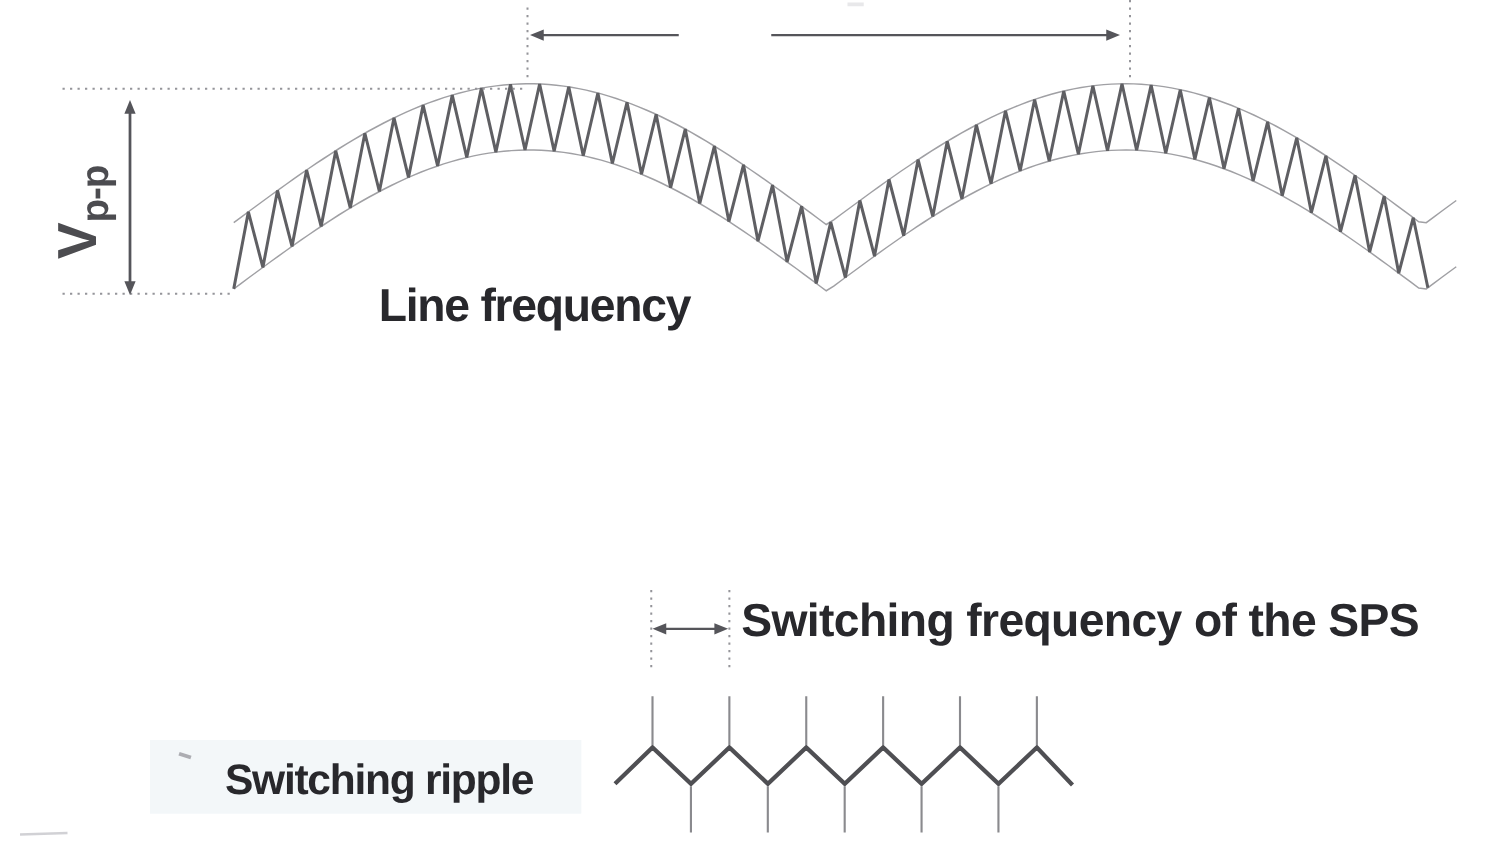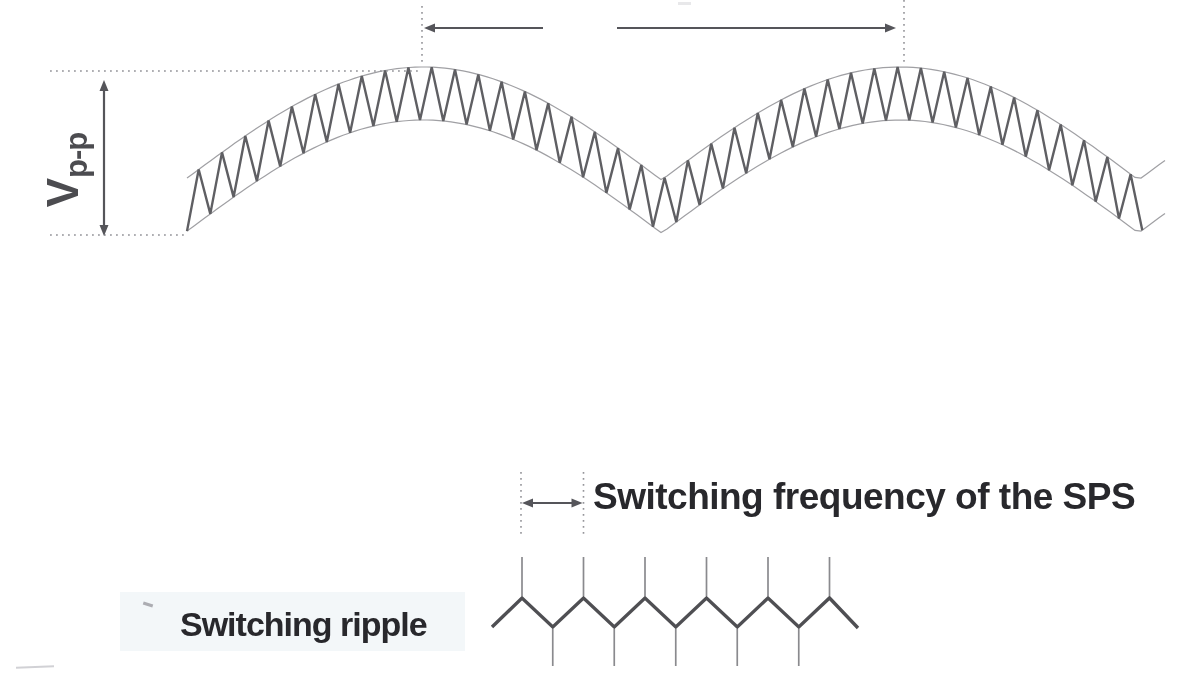--- a/index.html
+++ b/index.html
@@ -67,20 +67,21 @@
       <line x1="583.5" y1="472" x2="583.5" y2="537" stroke="#95959a" stroke-width="1.6" fill="none" stroke-dasharray="1.8 4.2"></line>
       <line x1="531" y1="503" x2="573.5" y2="503" stroke="#55555a" stroke-width="1.8" fill="none"></line>
       <polygon points="522,503 533,498.5 533,507.5" fill="#55555a"></polygon>
       <polygon points="582.5,503 571.5,498.5 571.5,507.5" fill="#55555a"></polygon>
     </svg>
 
   <div class="vpp">
     <span>V</span><span class="sub">p-p</span>
   </div>
 
+  <div class="lbl lbl-line-freq">Line frequency</div>
 
   <div class="lbl lbl-sw-freq">Switching frequency of the SPS</div>
 
   <div class="lbl lbl-sw-ripple">Switching ripple</div>
 
   <div class="artifact a-top"></div>
   <div class="artifact a-tick"></div>
   <div class="artifact a-corner"></div>
 
 </div>

